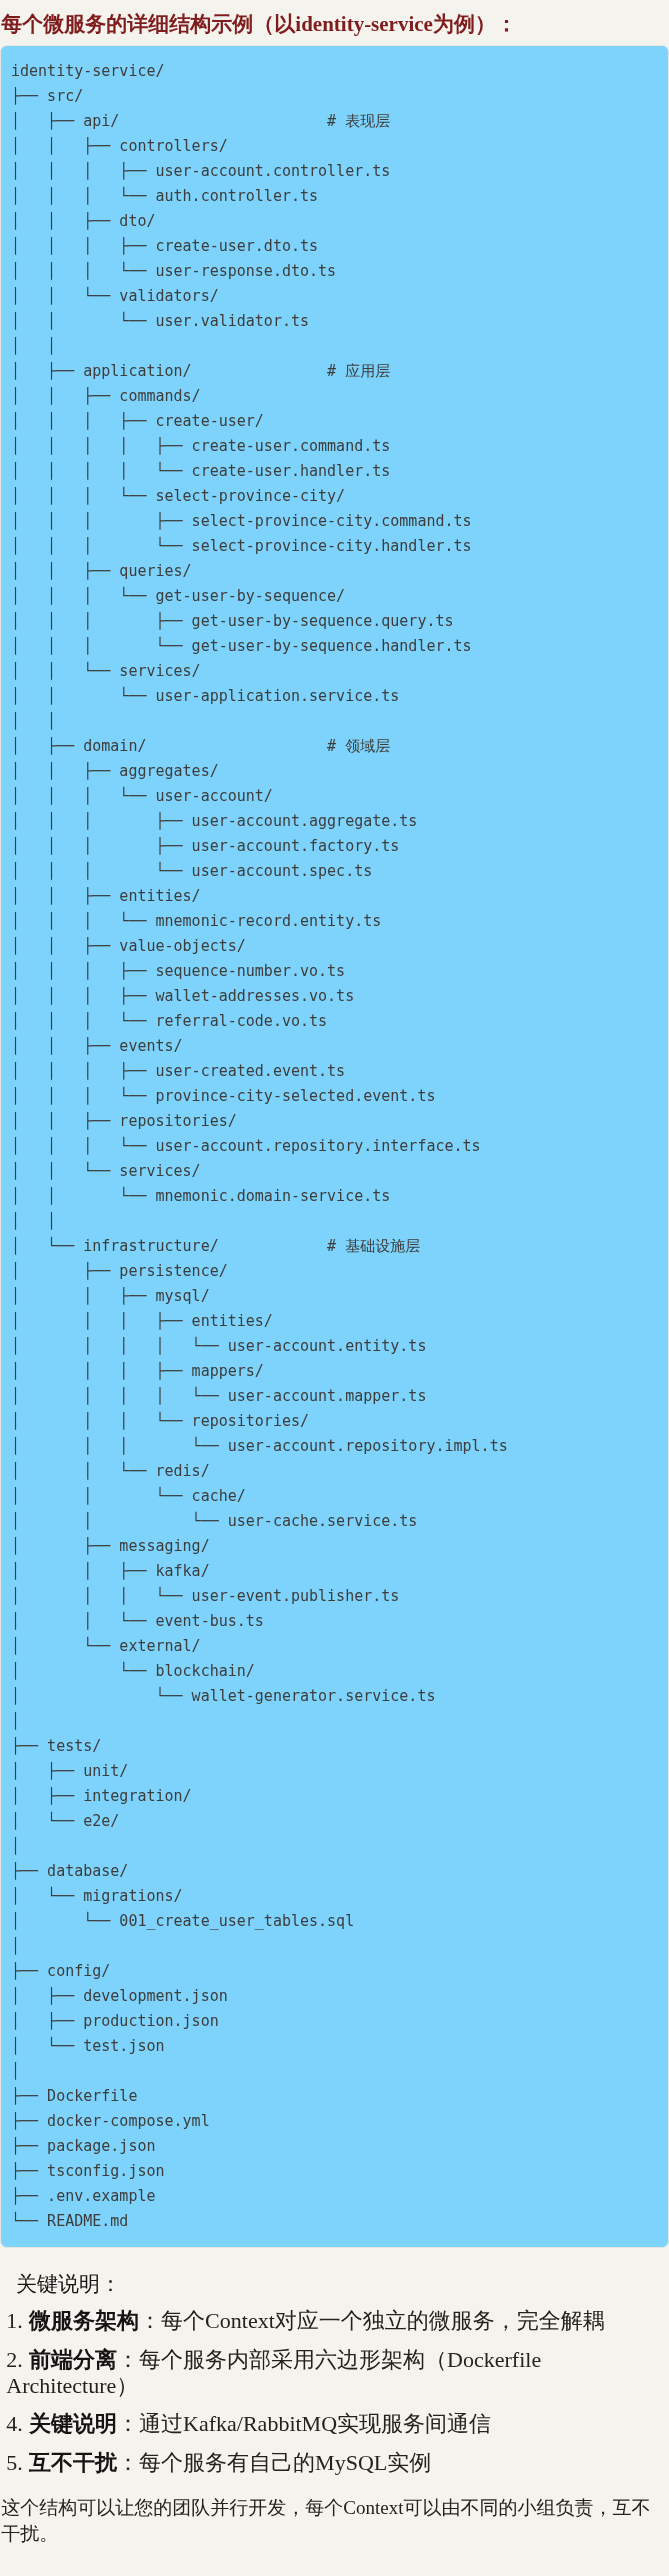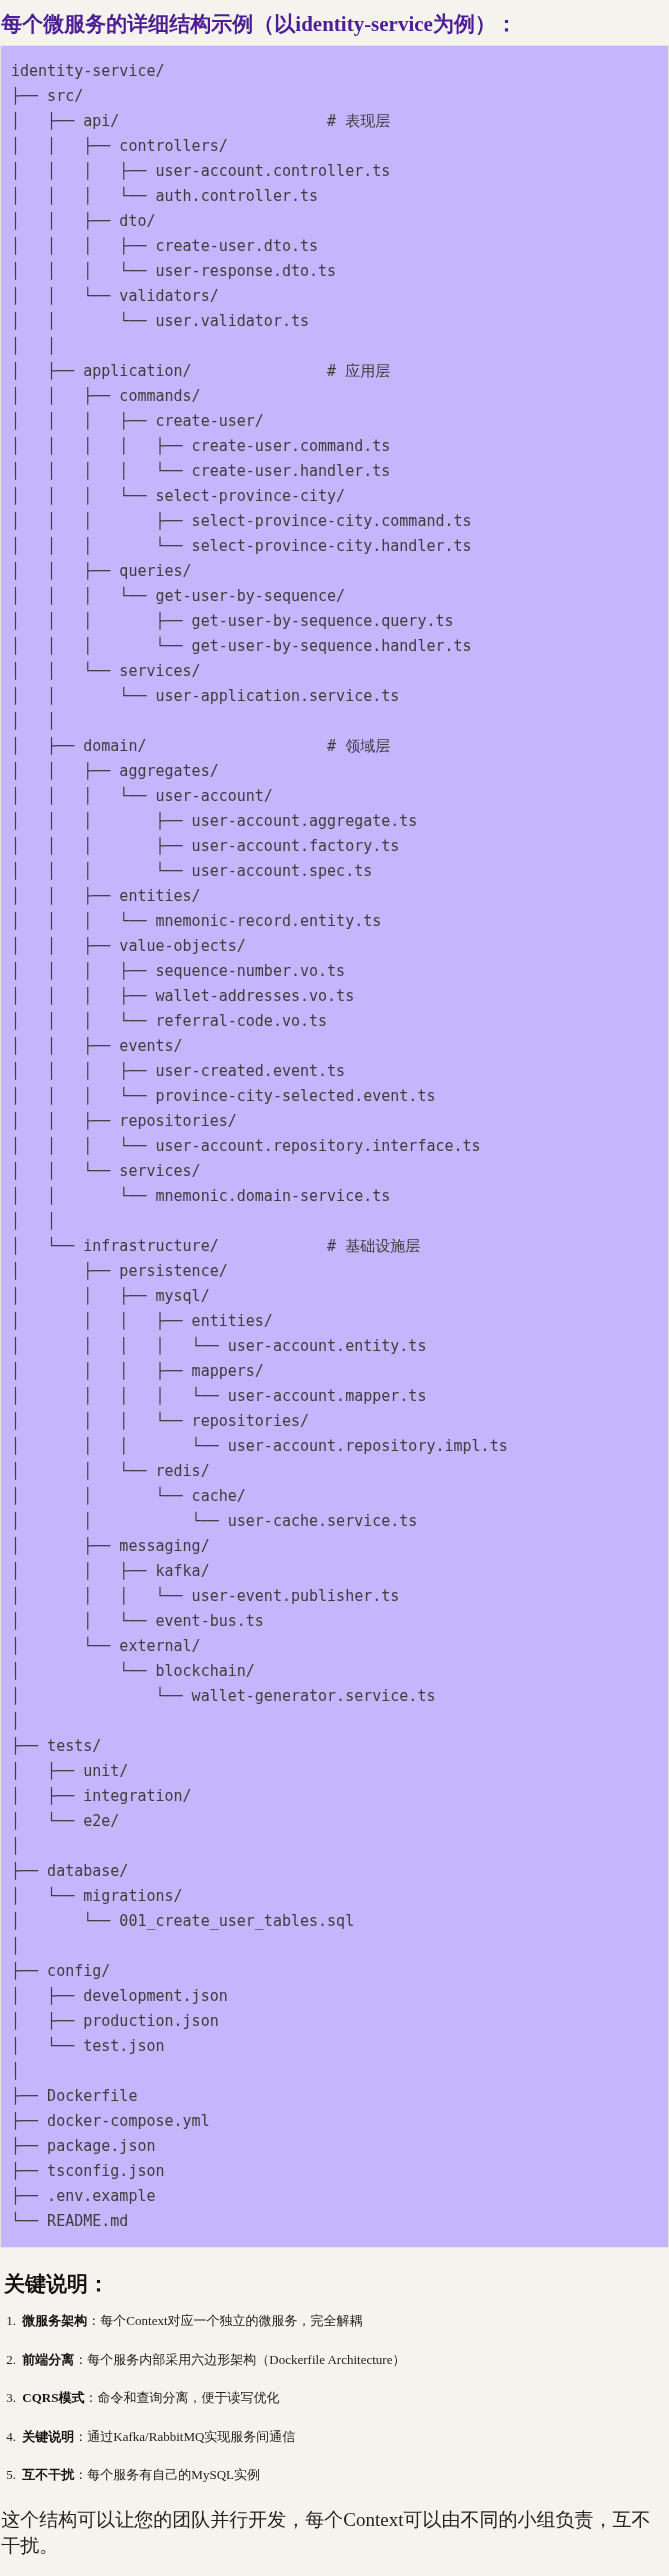--- a/index.html
+++ b/index.html
@@ -12,54 +12,54 @@
     box-sizing: border-box;
   }
   .page { width: 669px; min-height: 2576px; overflow: hidden; }
 
   .page-title {
     margin: 0;
     padding: 10px 5px 6.3px 1.3px;
     font-size: 21px;
     line-height: 29px;
     font-weight: bold;
-    color: #4c1d95;
+    color: #7f1d1d;
     letter-spacing: 0;
   }
 
   .code-block {
     box-sizing: border-box;
     width: 669px;
-    background: #c4b5fd;
+    background: #7dd3fc;
     border: 0.6px solid #e7e4de;
-    border-radius: 0;
+    border-radius: 7px;
     padding: 13px 5px 13px 10px;
     overflow: hidden;
   }
   .code-block pre {
     margin: 0;
     font-family: "DejaVu Sans Mono", monospace;
     font-size: 15px;
     line-height: 25px;
     color: #3e3d3b;
     white-space: pre;
   }
 
   .notes-heading {
     margin: 22.5px 0 0 0;
-    padding-left: 4px;
+    padding-left: 16px;
     font-size: 21px;
     line-height: 27.5px;
-    font-weight: bold;
+    font-weight: normal;
     color: #151413;
   }
 
   .notes-list { margin-top: 10px; padding-left: 6.3px; }
   .note-item {
-    font-size: 13px;
+    font-size: 22px;
     line-height: 26px;
     margin-bottom: 12.5px;
     color: #23221f;
   }
   .note-num { margin-right: 6.3px; }
   .note-label { font-weight: bold; color: #151413; }
 
   .footer-paragraph {
     margin-top: 19px;
     padding-left: 1.3px;
@@ -163,21 +163,20 @@
 ├── tsconfig.json
 ├── .env.example
 └── README.md</pre>
   </div>
 
   <h3 class="notes-heading">关键说明：</h3>
 
   <div class="notes-list">
       <div class="note-item"><span class="note-num">1.</span><span class="note-label">微服务架构</span><span class="note-text">：每个Context对应一个独立的微服务，完全解耦</span></div>
       <div class="note-item"><span class="note-num">2.</span><span class="note-label">前端分离</span><span class="note-text">：每个服务内部采用六边形架构（Dockerfile Architecture）</span></div>
-      <div class="note-item"><span class="note-num">3.</span><span class="note-label">CQRS模式</span><span class="note-text">：命令和查询分离，便于读写优化</span></div>
       <div class="note-item"><span class="note-num">4.</span><span class="note-label">关键说明</span><span class="note-text">：通过Kafka/RabbitMQ实现服务间通信</span></div>
       <div class="note-item"><span class="note-num">5.</span><span class="note-label">互不干扰</span><span class="note-text">：每个服务有自己的MySQL实例</span></div>
     </div>
 
   <div class="footer-paragraph">这个结构可以让您的团队并行开发，每个Context可以由不同的小组负责，互不干扰。</div>
 
 </div>
 
 
 </body></html>

